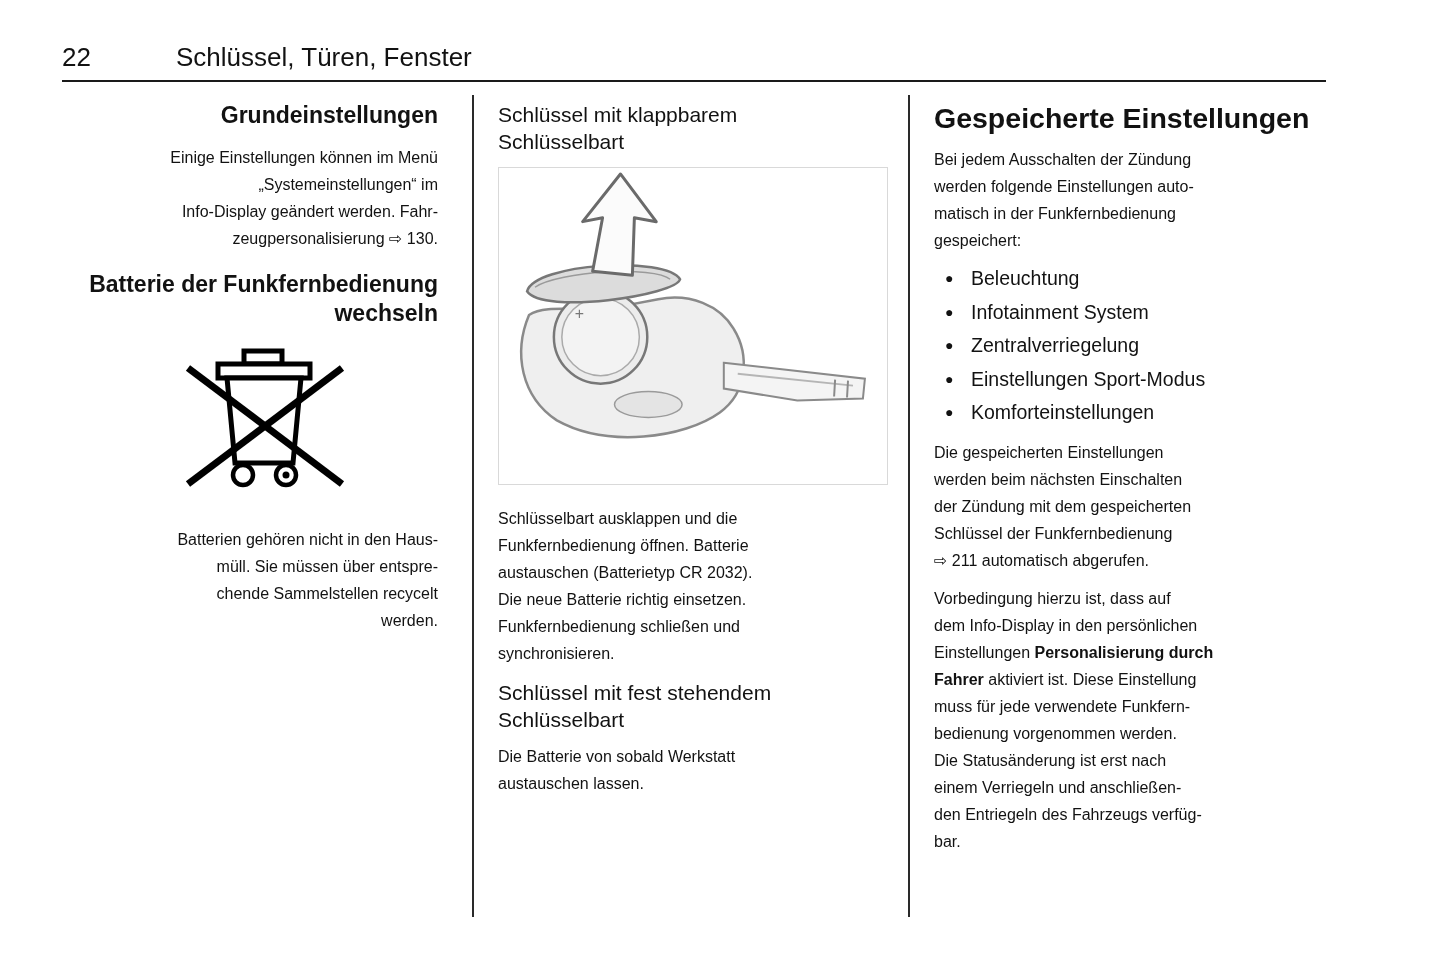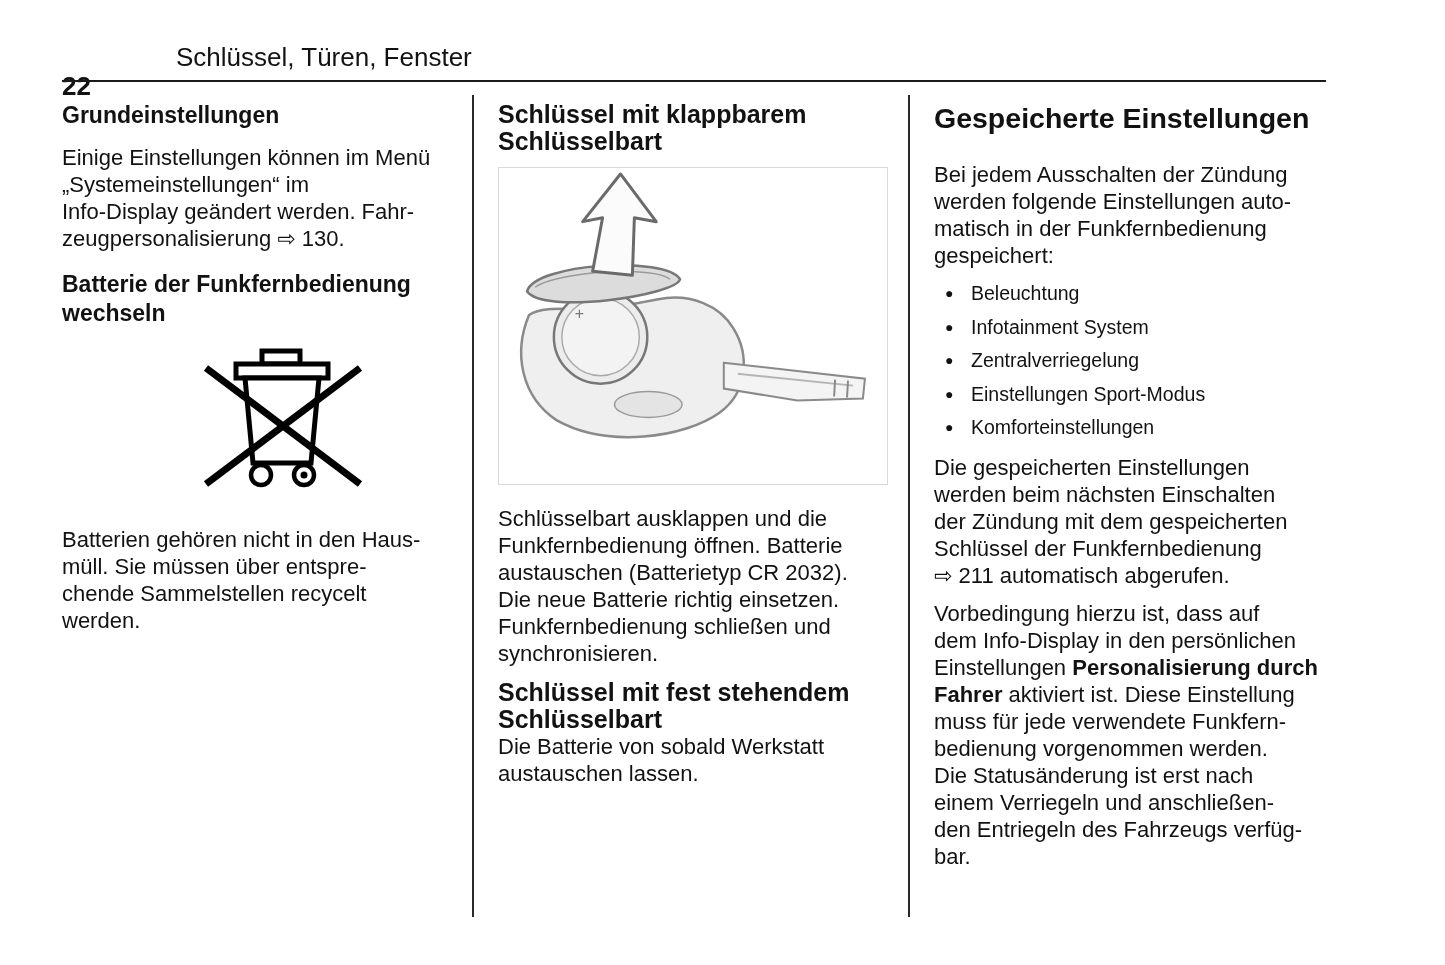--- a/index.html
+++ b/index.html
@@ -6,43 +6,43 @@
   html, body { margin: 0; padding: 0; }
   body {
     background: #ffffff;
     font-family: "Liberation Sans", "DejaVu Sans", sans-serif;
     color: #121212;
     -webkit-font-smoothing: antialiased;
   }
   .page { position: relative; width: 1445px; height: 965px; background: #fff; overflow: hidden; }
 
   
-  .pagenum  { position: absolute; left: 62px;  top: 42px; font-size: 26px; font-weight: bold; margin-top: 29px; }
+  .pagenum  { position: absolute; left: 62px;  top: 42px; font-size: 26px; font-weight: normal; }
   .pagetitle{ position: absolute; left: 176px; top: 42px; font-size: 26px; font-weight: normal; }
   .headrule { position: absolute; left: 62px; top: 80px; width: 1264px; height: 2px; background: #1a1a1a; }
 
   
   .coldiv { position: absolute; top: 95px; height: 822px; width: 1.5px; background: #2a2a2a; }
   .d1 { left: 472px; } .d2 { left: 908px; }
 
   
   .col { position: absolute; top: 101px; width: 394px; }
-  .col.left  { left: 62px;  }
+  .col.left  { left: 44px; text-align: right;  }
   .col.mid   { left: 498px; }
   .col.right { left: 934px; }
 
   p, h1, h2, h3, figure { margin: 0; padding: 0; }
   .lines { white-space: pre-line; }
 
-  p  { font-size: 22px; line-height: 27px; margin-bottom: 11px; }
-  h1 { font-size: 28.5px; line-height: 34px; margin-bottom: 26px; font-weight: bold; }
+  p  { font-size: 16px; line-height: 27px; margin-bottom: 11px; }
+  h1 { font-size: 28.5px; line-height: 34px; margin-bottom: 11px; font-weight: bold; }
   h2 { font-size: 23px;   line-height: 29px; margin-bottom: 14px; font-weight: bold; }
-  h3 { font-size: 25px;   line-height: 27px; margin-bottom: 12px; font-weight: bold; }
+  h3 { font-size: 21px;   line-height: 27px; margin-bottom: 12px; font-weight: normal; }
   h2.sub   { margin-top: 18px; }
-  h3.tight { margin-top: 12px; margin-bottom: 0; }
+  h3.tight { margin-top: 12px; margin-bottom: 10px; }
 
   .weee  { margin: 16px 0 22px 136px; width: 170px; height: 160px; }
   .keyfig{ width: 390px; height: 318px; border: 1px solid #d9d9d9; margin: 4px 0 20px; background: #fff; }
 
   .blist { list-style: none; margin: 2px 0 13px; padding: 0; }
   .blist li { display: flex; margin: 6.5px 0; font-size: 19.5px; line-height: 27px; }
   .bullet { width: 37px; padding-left: 11px; flex: none; font-size: 14px; line-height: 27px; }
 
   .b { font-weight: bold; }
 </style>

